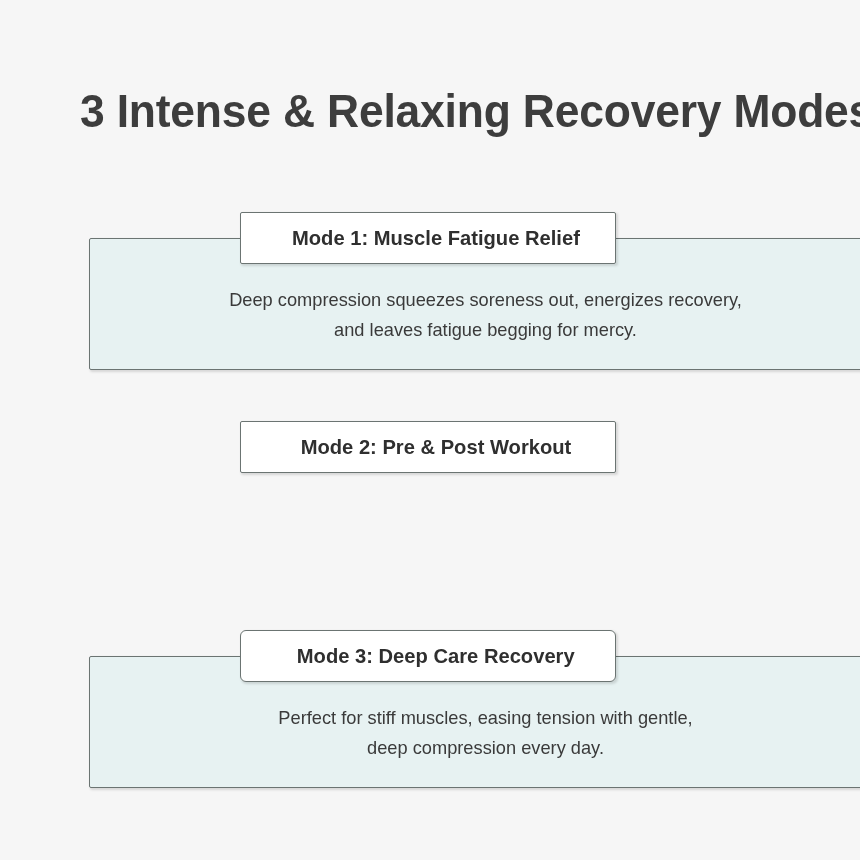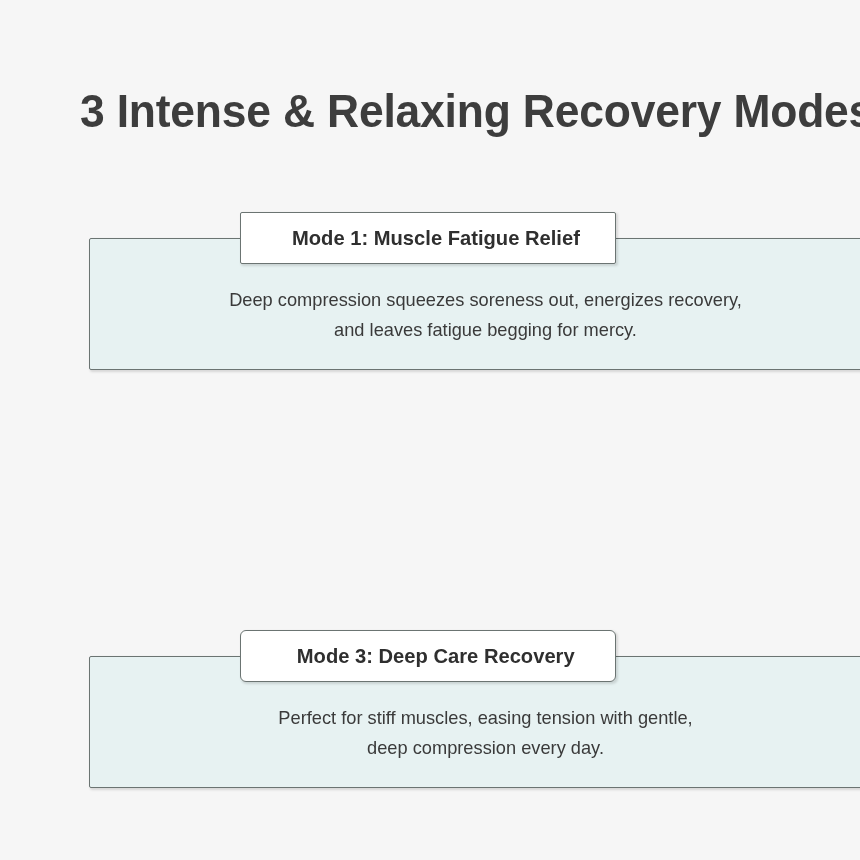--- a/index.html
+++ b/index.html
@@ -113,20 +113,23 @@
   <div class="mode-card card-1">
     <div class="card-body">
       <span class="line">Deep compression squeezes soreness out, energizes recovery,</span>
       <span class="line">and leaves fatigue begging for mercy.</span>
     </div>
   </div>
   <div class="mode-label label-1">
     <span class="label-text">Mode 1: Muscle Fatigue Relief</span>
   </div>
 
+  <div class="mode-label label-2">
+    <span class="label-text">Mode 2: Pre &amp; Post Workout</span>
+  </div>
 
   <div class="mode-card card-3">
     <div class="card-body">
       <span class="line">Perfect for stiff muscles, easing tension with gentle,</span>
       <span class="line">deep compression every day.</span>
     </div>
   </div>
   <div class="mode-label label-3">
     <span class="label-text">Mode 3: Deep Care Recovery</span>
   </div>

